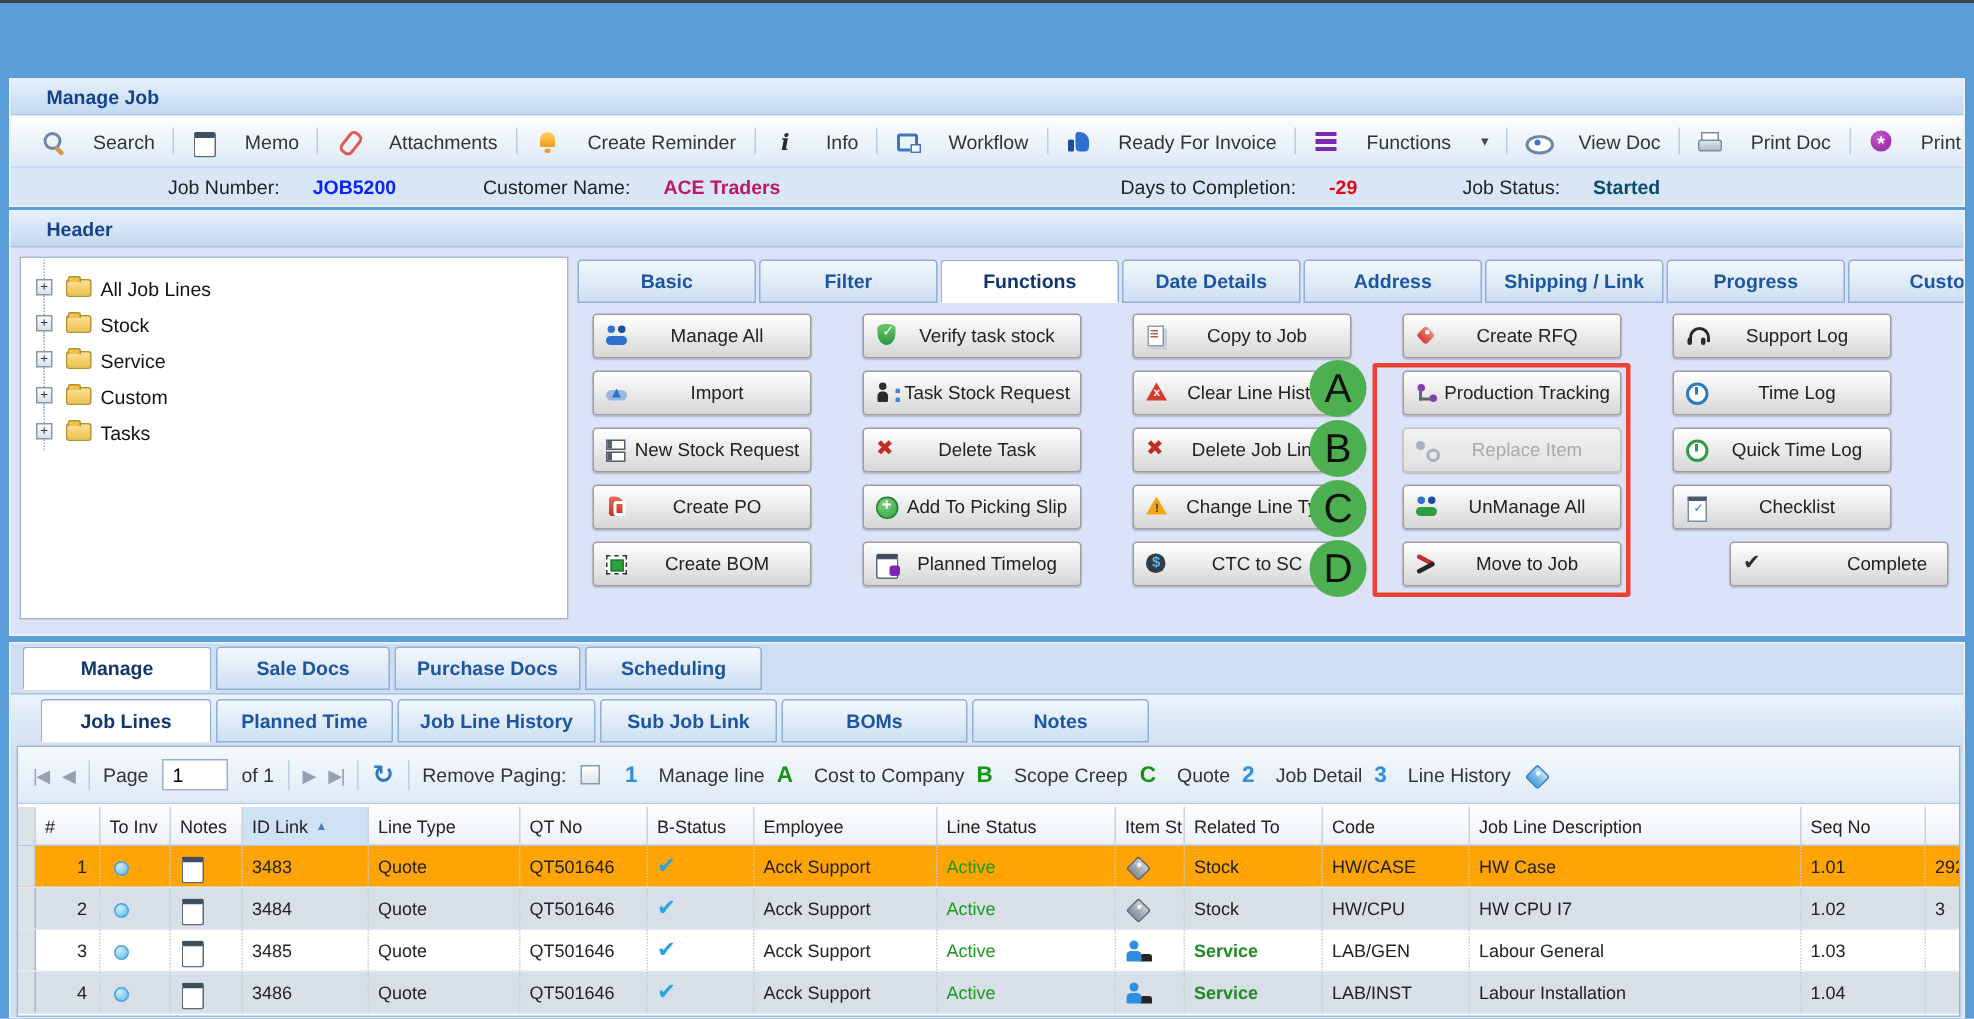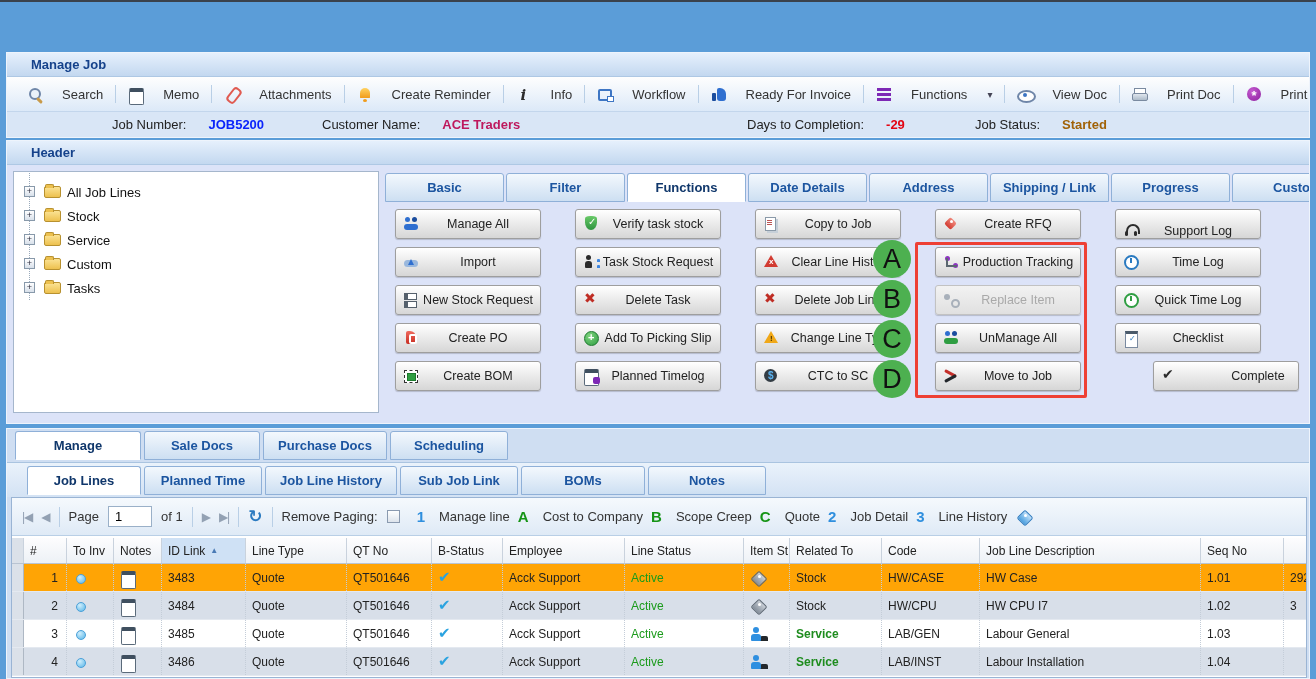--- a/index.html
+++ b/index.html
@@ -223,21 +223,21 @@
         <span class="tb-sep"></span>
         <div class="tb-item">
           <span class="tbi ic-pcircle"></span>
           <span>Print Reports</span>
         </div>
       </div>
     <div class="inforow">
       <span class="ig" style="left:105px"><span>Job Number:</span><b id="v-jobnum" style="color: rgb(11, 36, 251);">JOB5200</b></span>
       <span class="ig" style="left:315px"><span>Customer Name:</span><b id="v-cust" style="color: #be185d;">ACE Traders</b></span>
       <span class="ig" style="left:740px"><span>Days to Completion:</span><b id="v-days" style="color: rgb(227, 6, 19);">-29</b></span>
-      <span class="ig" style="left:968px"><span>Job Status:</span><b id="v-status" style="color: #a16207;">Started</b></span>
+      <span class="ig" style="left:968px"><span>Job Status:</span><b id="v-status" style="color: #0c4a6e;">Started</b></span>
     </div>
   </div>
 
   <div class="panel" id="panel-header">
     <div class="panel-title">Header</div>
     <div class="tree">
         <div class="tree-item">
           <span class="plus"></span>
           <span class="folder"></span>
           <span class="tree-label">All Job Lines</span>
@@ -283,21 +283,21 @@
           <span class="lbl">Verify task stock</span>
         </div>
         <div class="fbtn" style="left: 370px; top: 0px;">
           <span class="bi bi-copy"></span>
           <span class="lbl">Copy to Job</span>
         </div>
         <div class="fbtn" style="left: 550px; top: 0px;">
           <span class="bi bi-tag-red"></span>
           <span class="lbl">Create RFQ</span>
         </div>
-        <div class="fbtn" style="left: 730px; top: 0px; align-items: flex-end;">
+        <div class="fbtn" style="left: 730px; top: 0px;">
           <span class="bi bi-headset"></span>
           <span class="lbl">Support Log</span>
         </div>
         <div class="fbtn" style="left: 10px; top: 38px;">
           <span class="bi bi-cloud"></span>
           <span class="lbl">Import</span>
         </div>
         <div class="fbtn" style="left: 190px; top: 38px;">
           <span class="bi bi-person-task"></span>
           <span class="lbl">Task Stock Request</span>

